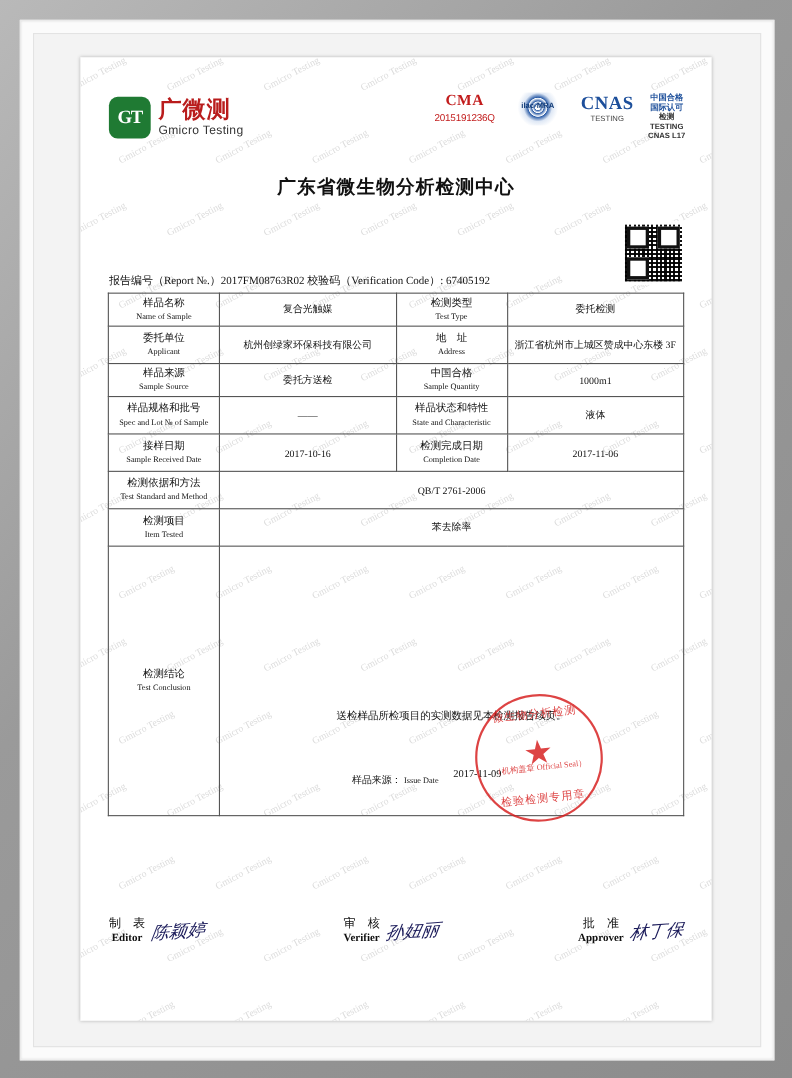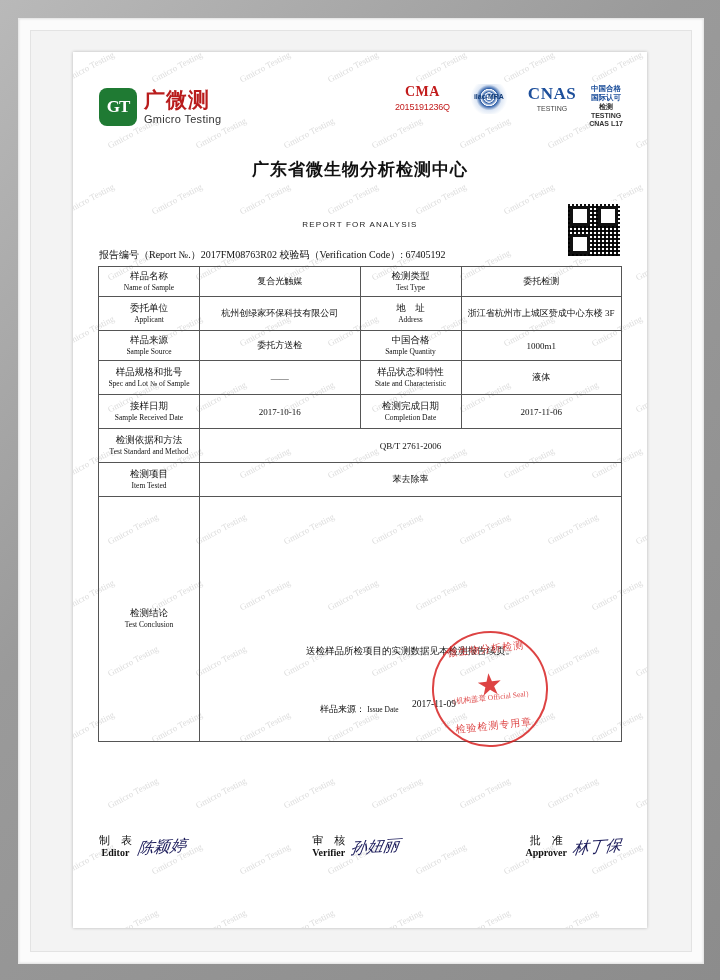--- a/index.html
+++ b/index.html
@@ -476,21 +476,20 @@
         <div class="cnas-right">
           <div class="cnas-cn">中国合格</div>
           <div class="cnas-cn">国际认可</div>
           <div>检测</div>
           <div>TESTING</div>
           <div>CNAS L17</div>
         </div>
       </div>
 
       <div class="title-cn">广东省微生物分析检测中心</div>
-      <div class="title2-en">REPORT FOR ANALYSIS</div>
       <div class="qr">
           <i></i>
         </div>
 
       <div class="reportline">报告编号（Report №.）2017FM08763R02  校验码（Verification Code）: 67405192</div>
 
       <table class="main">
         <tbody>
             <tr class="row-h">
           <td class="lbl">

